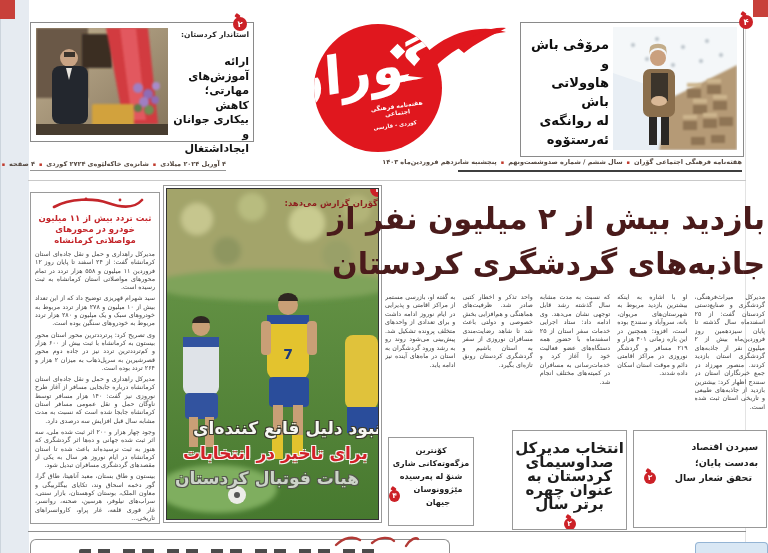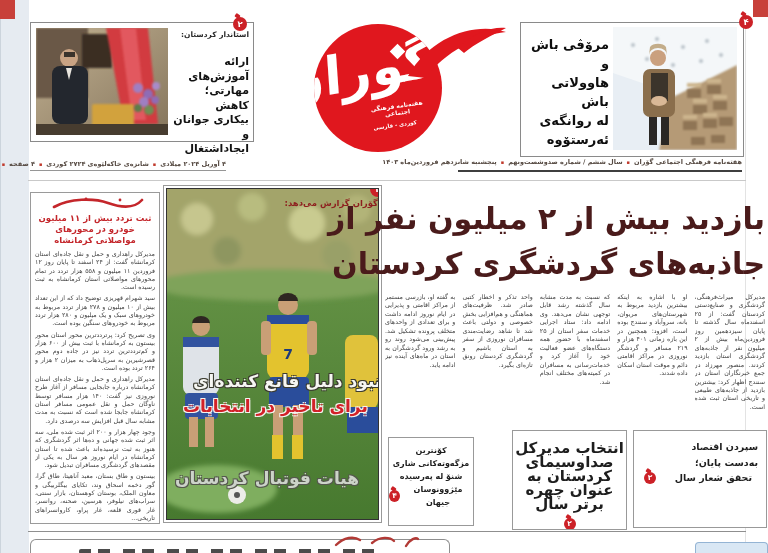--- a/index.html
+++ b/index.html
@@ -39,21 +39,21 @@
   .left-headline{font-size:8.5px;line-height:11px;font-weight:bold;color:#c4262b;text-align:center;margin:2px 0 4px 0;}
   .bodytext{font-size:6.3px;line-height:8.3px;color:#3f3f3f;text-align:justify;}
   .bodytext p{margin:0 0 3px 0;}
   
   .photo-frame{border:1px solid #333;outline:1px solid #999;outline-offset:2px;overflow:hidden;background:#6f9352;}
   .fb-kicker{position:absolute;top:9px;left:11px;right:0;text-align:right;font-size:8.5px;font-weight:bold;color:#8e1f1f;}
   .fb-overlay{position:absolute;left:8px;bottom:28px;text-align:left;direction:rtl;}
   .fb-line{font-size:17px;line-height:25px;font-weight:bold;white-space:nowrap;}
   .ol1{color:#f6f6f2;text-shadow:1px 1px 0 #3c3c30,-1px 1px 0 #3c3c30,1px -1px 0 #3c3c30,-1px -1px 0 #3c3c30;margin-left:18px;}
   .ol2{color:#d22128;text-shadow:1px 1px 0 #f4f4f0,-1px 1px 0 #f4f4f0,1px -1px 0 #f4f4f0,-1px -1px 0 #f4f4f0;margin-left:8px;}
-  .ol3{color:#ccd3c9;text-shadow:1px 1px 0 #55584e,-1px 1px 0 #55584e,1px -1px 0 #55584e,-1px -1px 0 #55584e;margin-top:47px;}
+  .ol3{color:#ccd3c9;text-shadow:1px 1px 0 #55584e,-1px 1px 0 #55584e,1px -1px 0 #55584e,-1px -1px 0 #55584e;}
   
   .lead-headline{font-size:30px;line-height:45px;font-weight:bold;color:#4a1b1b;text-align:right;white-space:nowrap;}
   .lead-cols{display:flex;gap:7px;}
   .newscol{flex:1;font-size:6.3px;line-height:8.45px;color:#3e3e3e;text-align:justify;overflow:hidden;height:132px;}
   
   .bbox{border:1px solid #999;background:#fff;overflow:hidden;}
   .bbox .ln{font-weight:bold;color:#1e1e1e;}
   .mosq .ln{font-size:8px;line-height:13px;text-align:center;}
   .irib .ln{font-size:15px;line-height:14px;text-align:center;}
   .econ .ln{font-size:9.5px;line-height:15.5px;text-align:right;padding-right:8px;}

